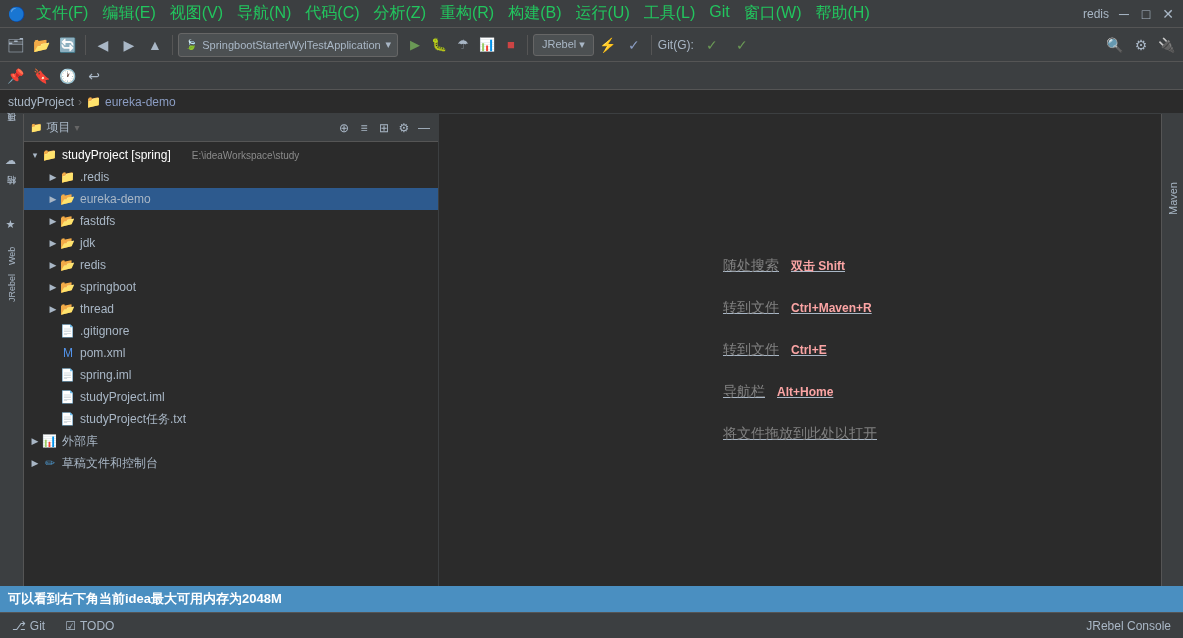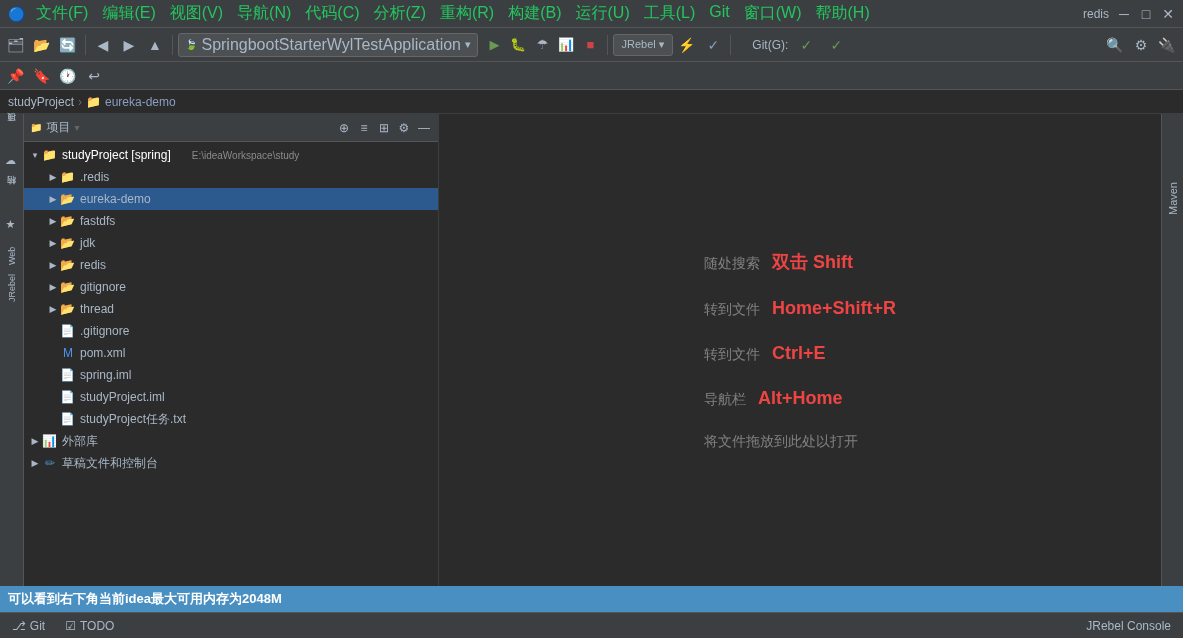--- a/index.html
+++ b/index.html
@@ -127,21 +127,21 @@
       color: #a9b7c6;
       font-size: 11px;
       padding: 0 8px;
       display: flex;
       align-items: center;
       cursor: pointer;
     }
     .git-label {
       color: #a9b7c6;
       font-size: 12px;
-      margin-left: 16px;
+      margin-left: 1px;
       text-align: right;
     }
     .git-check {
       color: #6a9955;
       margin-left: 4px;
     }
 
     
     .toolbar2 {
       height: 28px;
@@ -300,28 +300,29 @@
     .editor-hints {
       display: flex;
       flex-direction: column;
       gap: 24px;
       padding: 20px;
     }
     .hint-row {
       display: flex;
       align-items: baseline;
       gap: 12px;
+      text-decoration: underline;
     }
     .hint-text {
       color: #818181;
       font-size: 14px;
     }
     .hint-shortcut {
-      color: #ef4444;
-      font-size: 18px;
+      color: #fca5a5;
+      font-size: 12px;
       font-weight: bold;
     }
 
     
     .right-panel-tabs {
       width: 22px;
       background: #3c3f41;
       display: flex;
       flex-direction: column;
       align-items: center;
@@ -407,21 +408,21 @@
   <span class="toolbar-btn" title="New">🗂</span>
   <span class="toolbar-btn" title="Open">📂</span>
   <span class="toolbar-btn" title="Sync">🔄</span>
   <div class="toolbar-separator"></div>
   <span class="toolbar-btn">◀</span>
   <span class="toolbar-btn">▶</span>
   <span class="toolbar-btn">▲</span>
   <div class="toolbar-separator"></div>
   <div class="toolbar-dropdown">
     <span style="font-size:10px;color:#8b9dc3;">🍃</span>
-    <span style="font-size:16px;flex:1;overflow:hidden;text-overflow:ellipsis;text-align:center;">SpringbootStarterWylTestApplication</span>
+    <span style="font-size:11px;flex:1;overflow:hidden;text-overflow:ellipsis;text-align:center;">SpringbootStarterWylTestApplication</span>
     <span>▾</span>
   </div>
   <div class="toolbar-run-group">
     <span class="run-btn green">▶</span>
     <span class="run-btn teal">🐛</span>
     <span class="run-btn" style="color:#a9b7c6;">☂</span>
     <span class="run-btn" style="color:#a9b7c6;">📊</span>
     <span class="run-btn" style="color:#cc4444;">■</span>
   </div>
   <div class="toolbar-separator"></div>
@@ -515,21 +516,21 @@
 
       <div class="tree-item" style="padding-left:22px;">
         <span class="tree-arrow">▶</span>
         <span class="tree-icon" style="color:#e8a44a;">📂</span>
         <span class="tree-label">redis</span>
       </div>
 
       <div class="tree-item" style="padding-left:22px;">
         <span class="tree-arrow">▶</span>
         <span class="tree-icon" style="color:#e8a44a;">📂</span>
-        <span class="tree-label">gitignore</span>
+        <span class="tree-label">springboot</span>
       </div>
 
       <div class="tree-item" style="padding-left:22px;">
         <span class="tree-arrow">▶</span>
         <span class="tree-icon" style="color:#e8a44a;">📂</span>
         <span class="tree-label">thread</span>
       </div>
 
       <div class="tree-item" style="padding-left:36px;">
         <span class="tree-icon" style="color:#888;">📄</span>
@@ -571,21 +572,21 @@
   </div>
 
   <div class="editor-area">
     <div class="editor-hints">
       <div class="hint-row">
         <span class="hint-text">随处搜索</span>
         <span class="hint-shortcut">双击 Shift</span>
       </div>
       <div class="hint-row">
         <span class="hint-text">转到文件</span>
-        <span class="hint-shortcut">Home+Shift+R</span>
+        <span class="hint-shortcut">Ctrl+Maven+R</span>
       </div>
       <div class="hint-row">
         <span class="hint-text">转到文件</span>
         <span class="hint-shortcut">Ctrl+E</span>
       </div>
       <div class="hint-row">
         <span class="hint-text">导航栏</span>
         <span class="hint-shortcut">Alt+Home</span>
       </div>
       <div class="hint-row">

